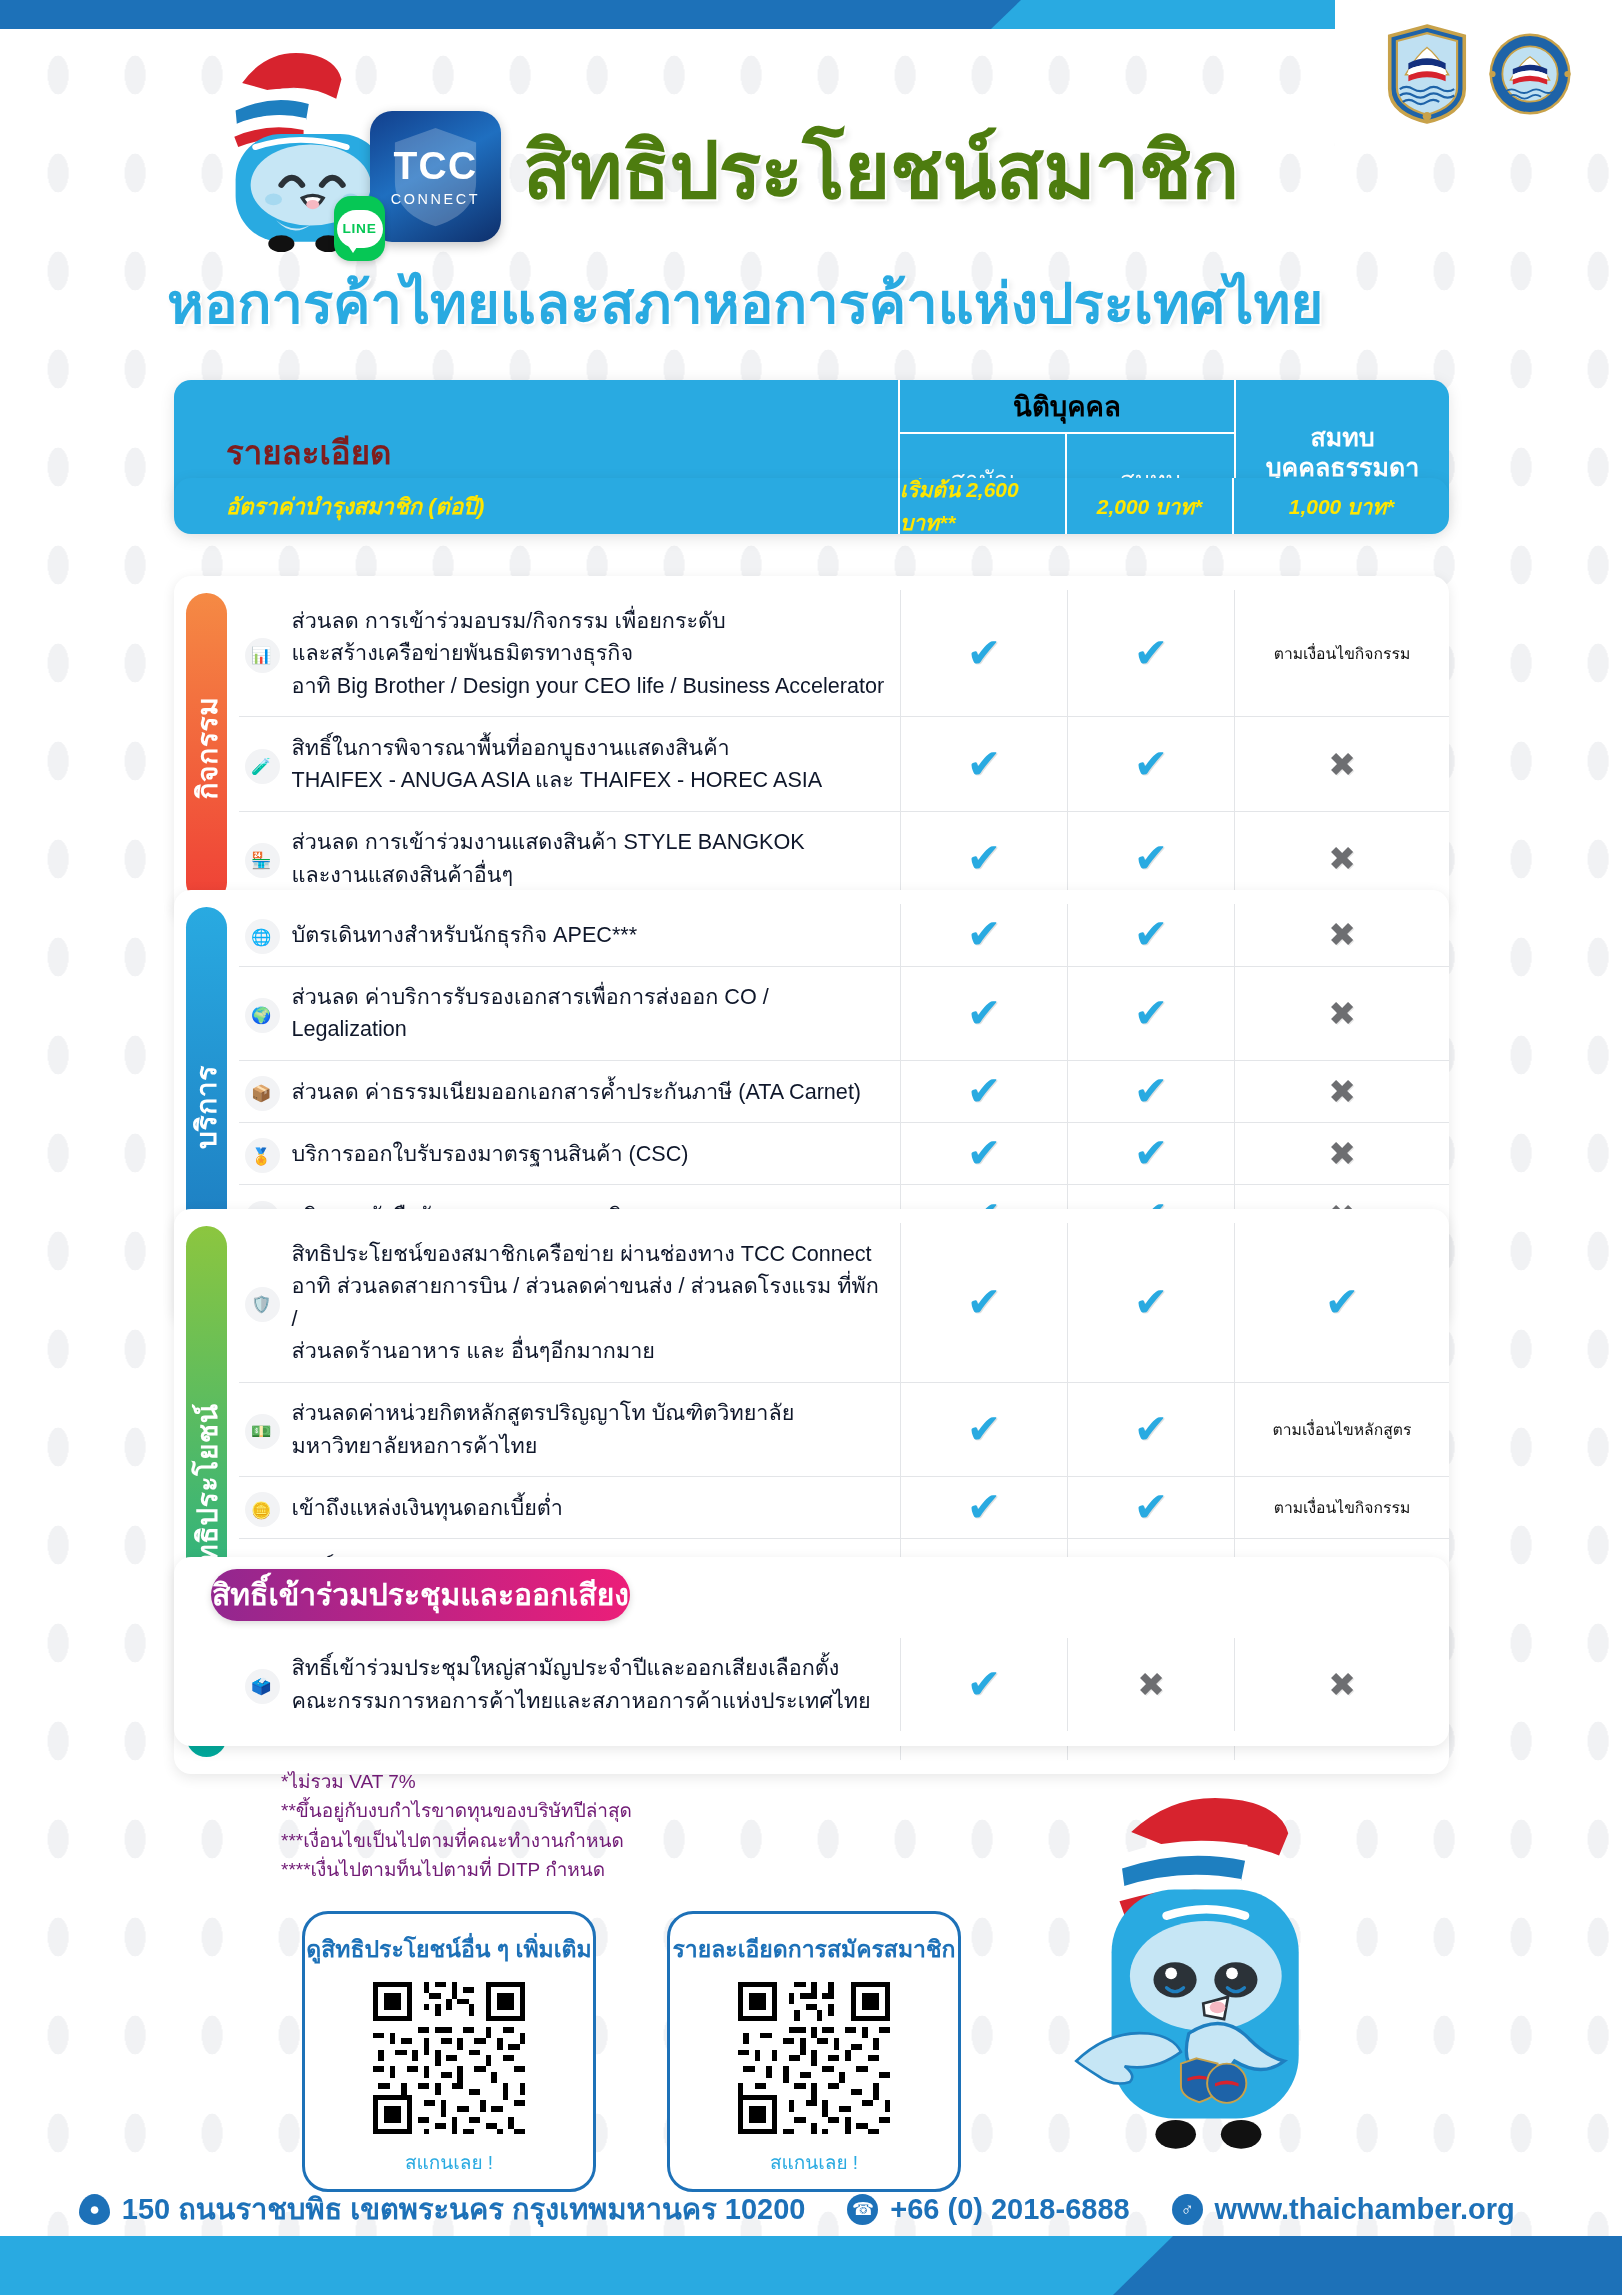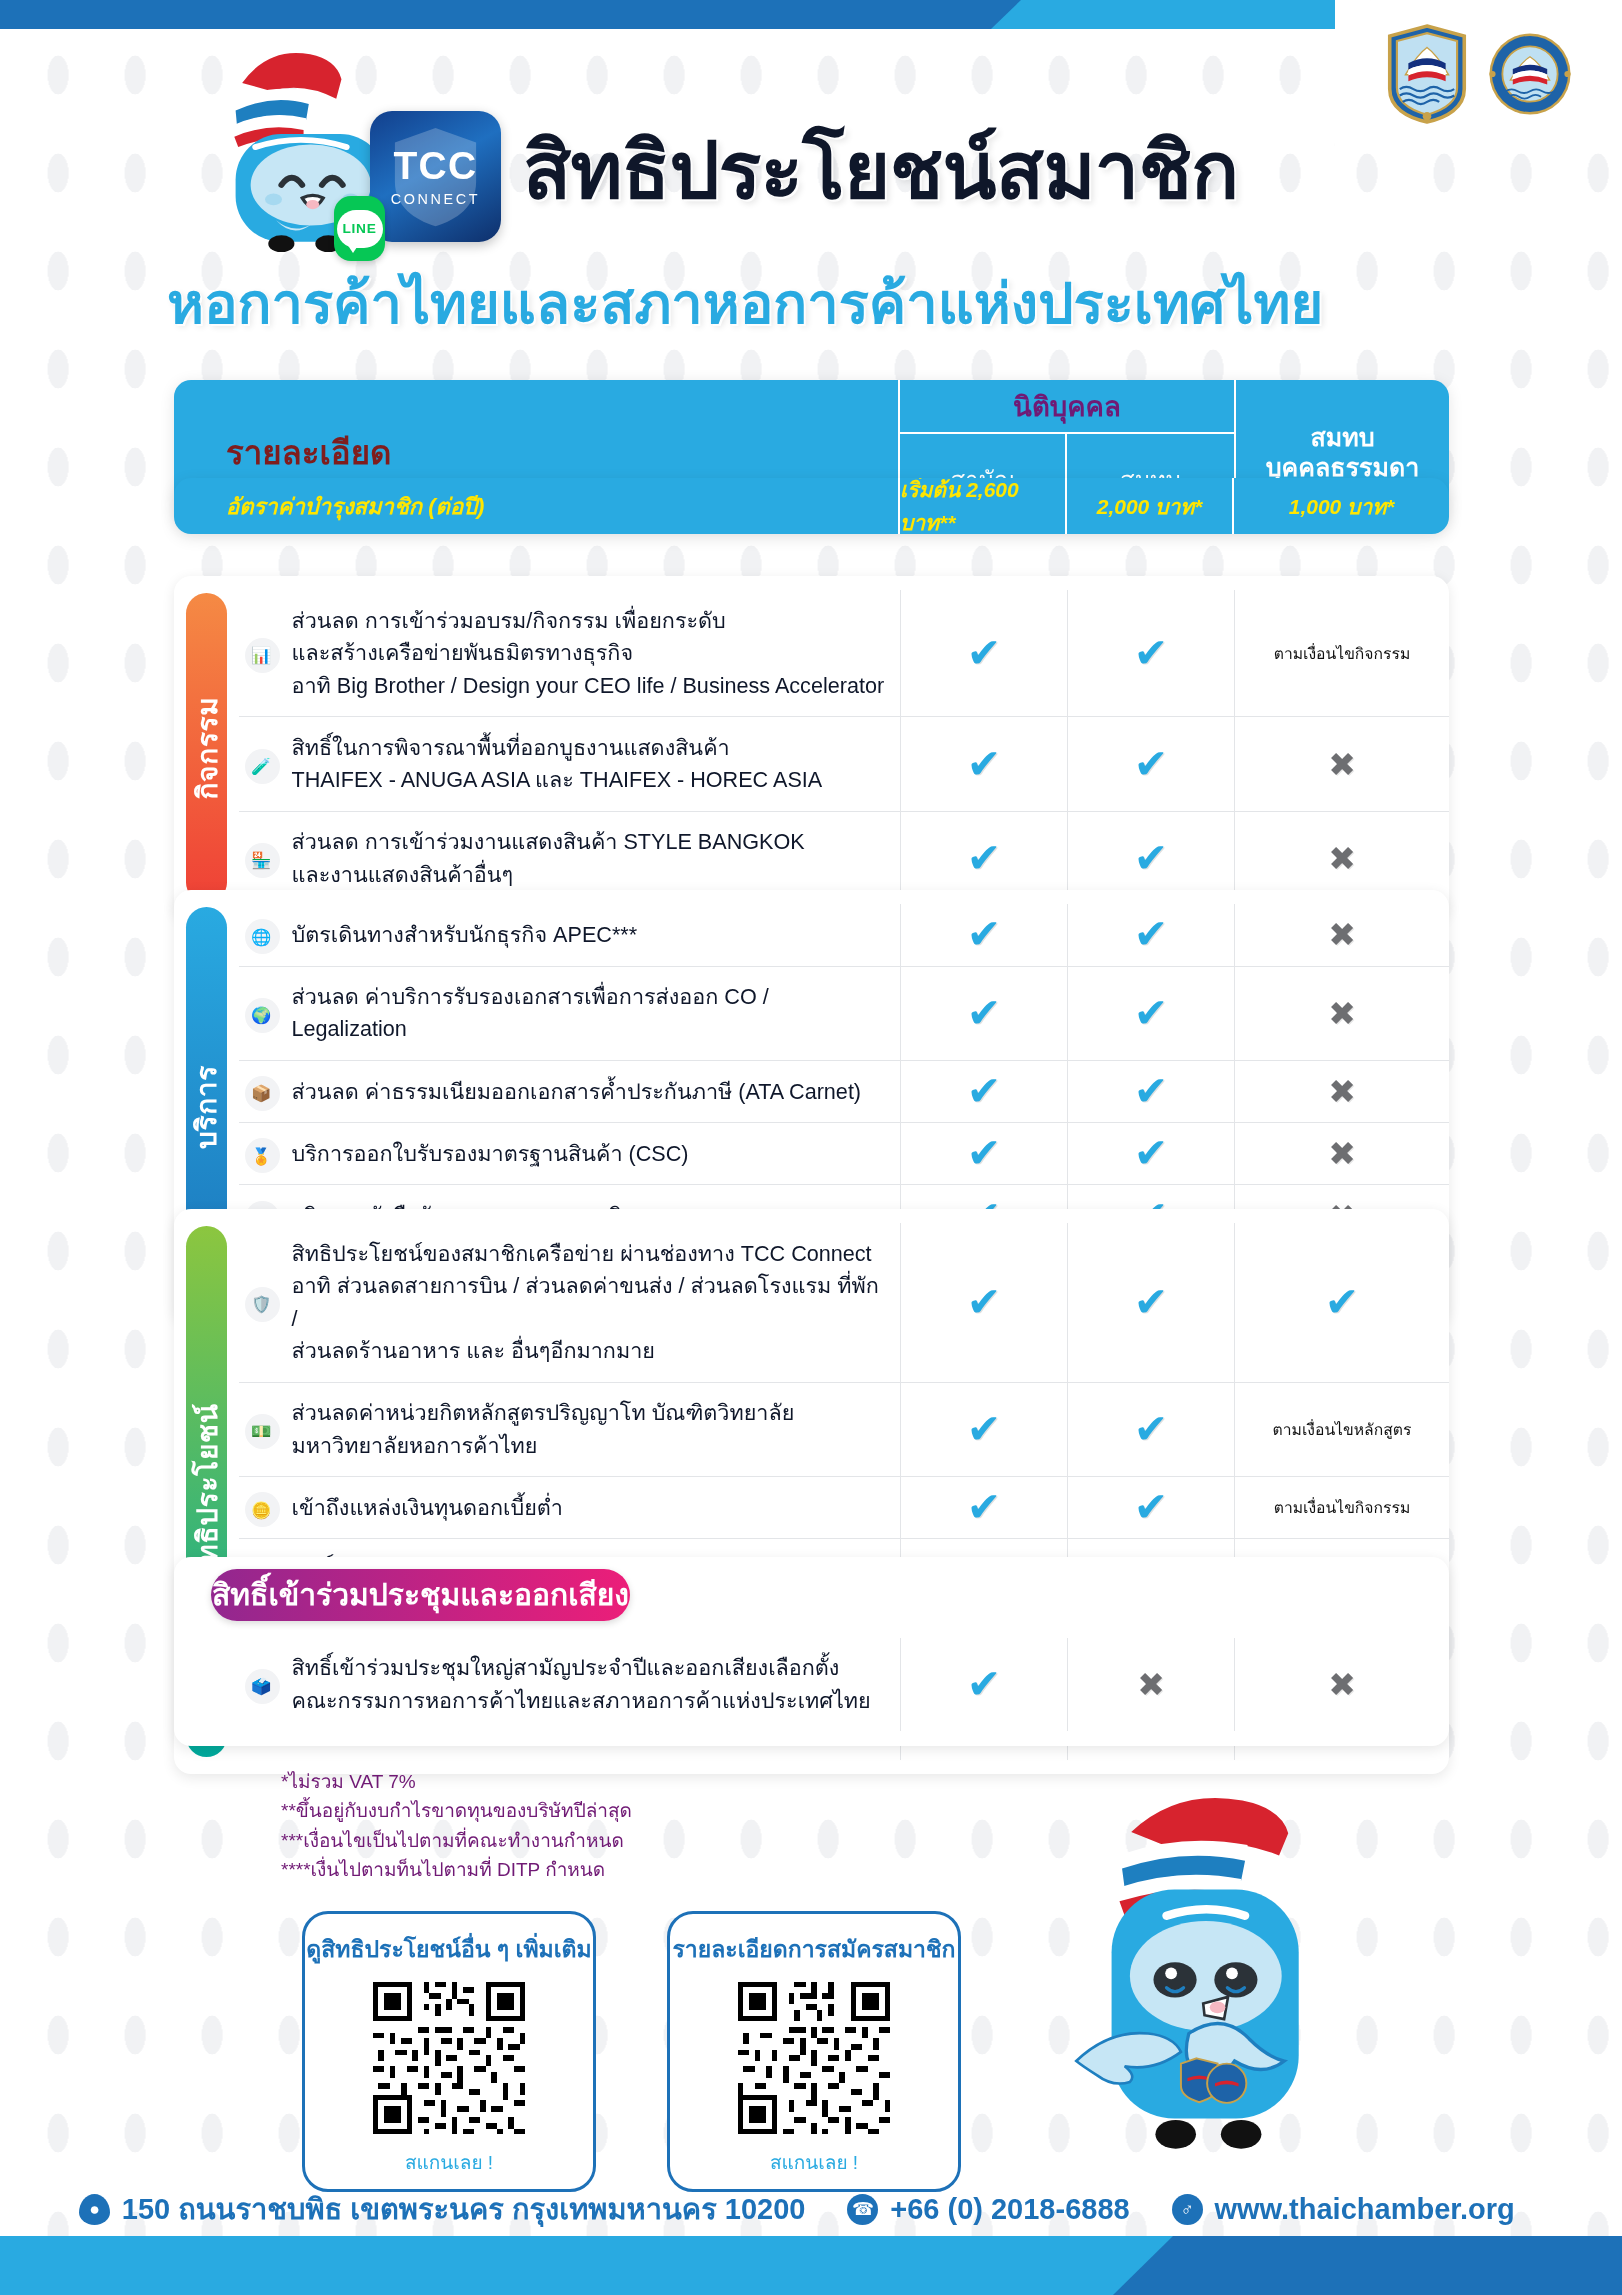--- a/index.html
+++ b/index.html
@@ -47,21 +47,21 @@
   .seal svg{ width:100%; height:100%; display:block; }
 
   
   .mascot-top{
     position:absolute; left:216px; top:36px; width:281px; height:216px; z-index:5;
   }
   .title-wrap{
     position:absolute; left:523px; top:131px; width:916px; z-index:6;
   }
   .title-main{
-    font-size:79px; font-weight:bold; color:#0f172a; line-height:1.02;
+    font-size:79px; font-weight:bold; color:#4d7c0f; line-height:1.02;
     letter-spacing:-0.7px;
     text-shadow:2px 2px 0 rgba(255,255,255,.9), 3.9px 3.9px 6.5px rgba(0,0,0,.10);
   }
   .title-sub{
     position:absolute; left:167px; top:275px; width:1309px; z-index:6;
     font-size:56px; font-weight:bold; color:#29aae1; line-height:1.05;
     text-shadow:2px 2px 0 rgba(255,255,255,.9), 3.3px 3.3px 5.9px rgba(0,0,0,.10);
   }
 
   
@@ -76,21 +76,21 @@
     display:flex;
   }
   .hc-detail{
     width:726px; display:flex; align-items:center; padding-left:52px;
     color:#7f1d1d; font-size:33px; font-weight:bold;
     border-right:2px solid #ffffff;
   }
   .hc-legal{ width:334px; display:flex; flex-direction:column; }
   .hc-legal-top{
     height:54px; display:flex; align-items:center; justify-content:center;
-    color:#701a75; font-size:27.5px; font-weight:bold;
+    color:#000000; font-size:27.5px; font-weight:bold;
     border-bottom:2px solid #ffffff;
   }
   .hc-legal-bottom{ height:calc(100% - 54px); display:flex; }
   .hc-sub{
     width:50%; display:flex; align-items:center; justify-content:center;
     color:#fff; font-size:23.6px;
   }
   .hc-sub:first-child{ border-right:2px solid #fff; }
   .hc-person{
     width:215px; display:flex; align-items:center; justify-content:center;

